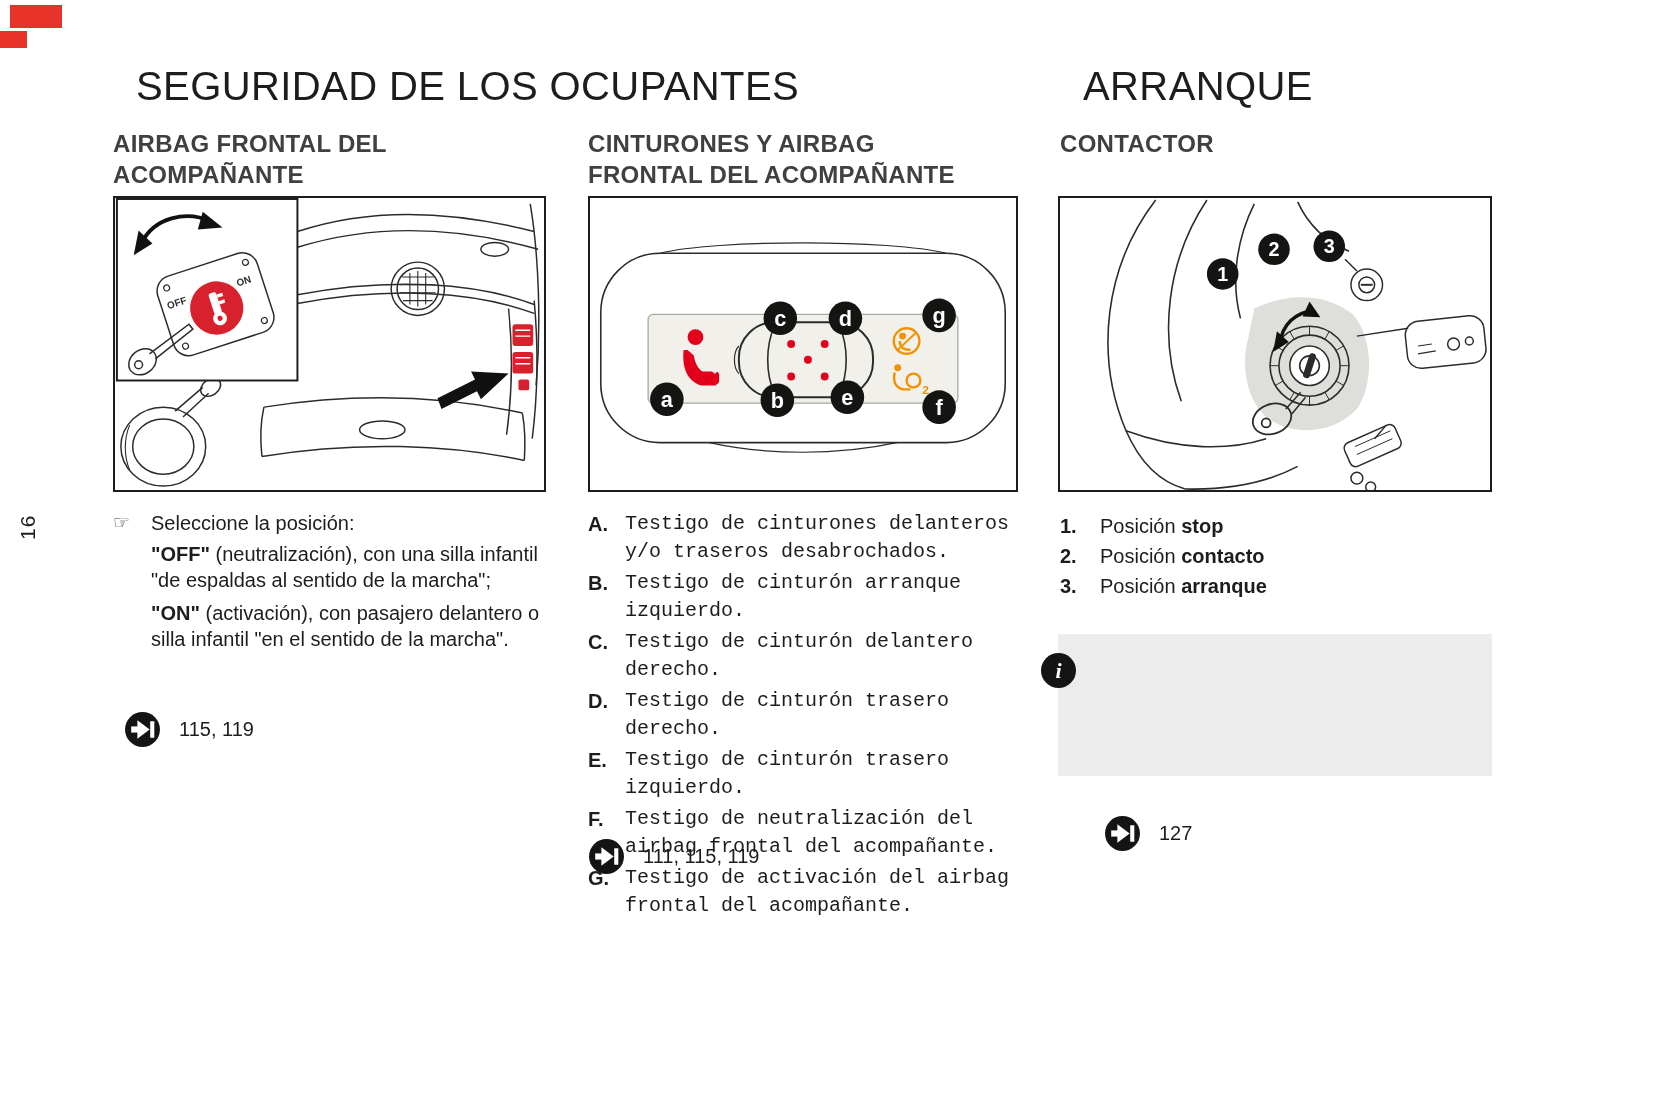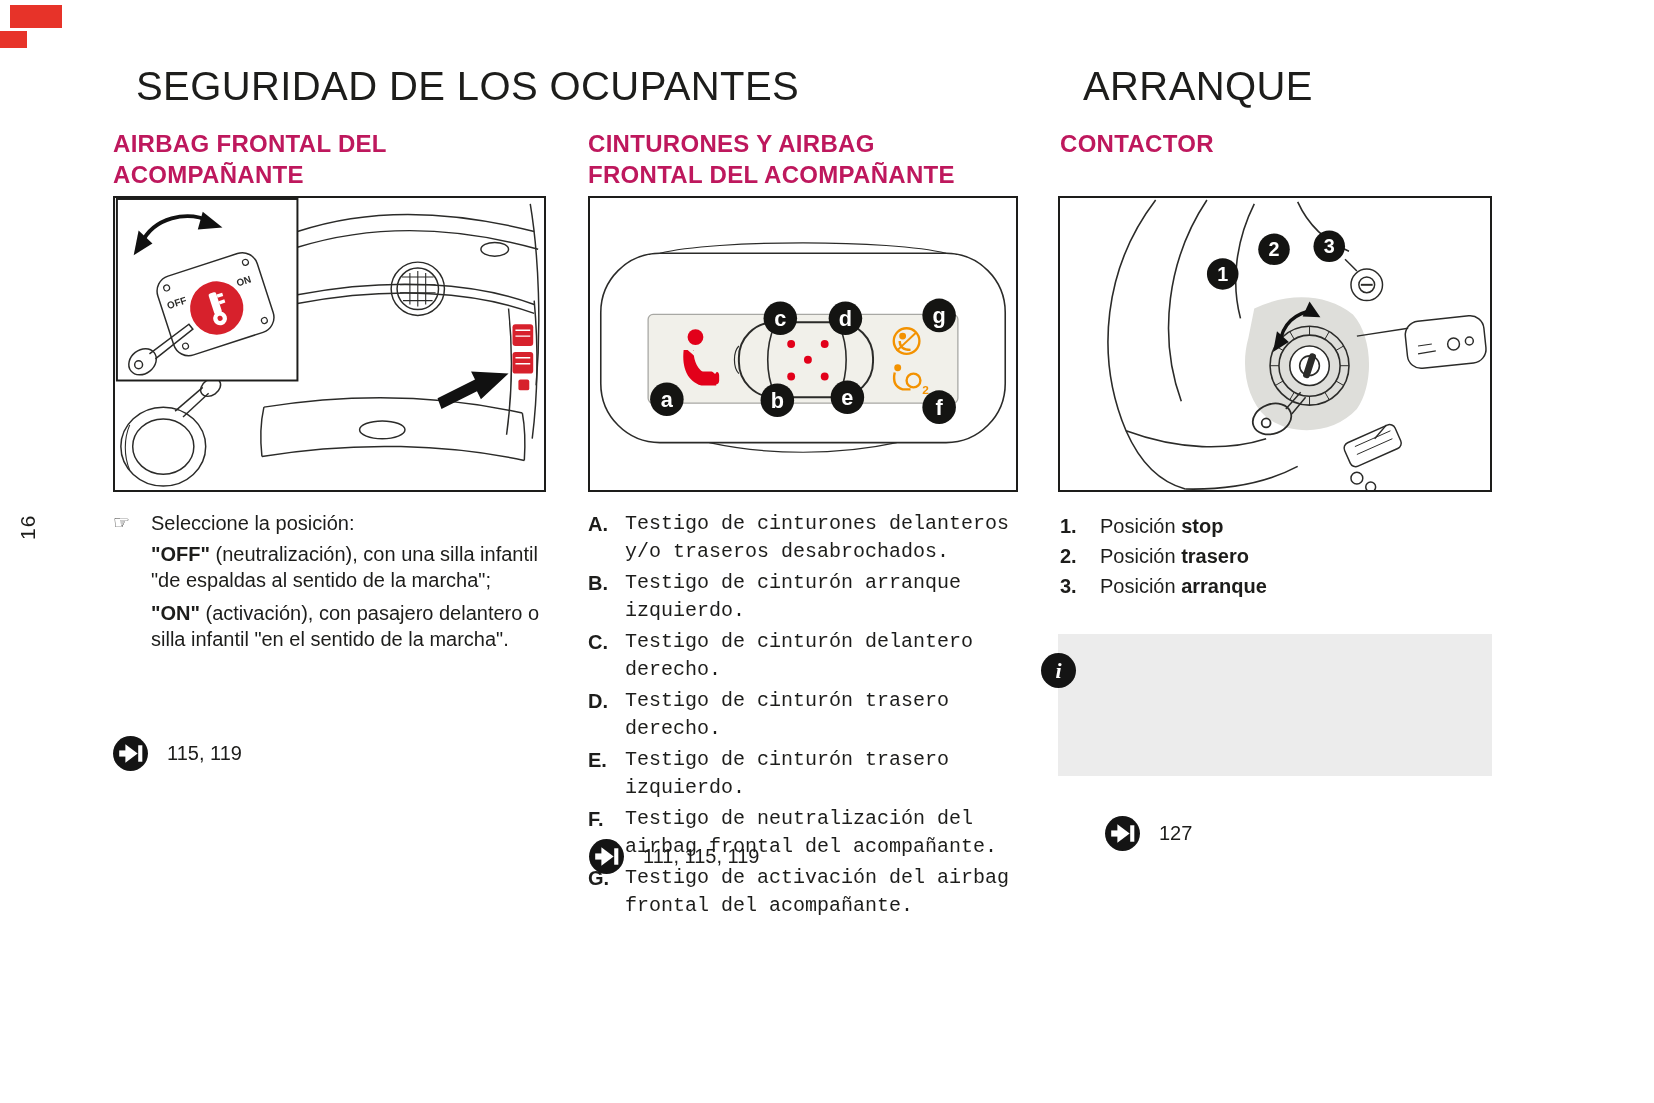--- a/index.html
+++ b/index.html
@@ -8,21 +8,21 @@
   .page { position:relative; width:1654px; height:1103px; background:#fff; overflow:hidden; }
 
   .corner-mark { position:absolute; background:#e73329; }
   .corner-mark.m1 { left:10px; top:5px; width:52px; height:23px; }
   .corner-mark.m2 { left:0; top:31px; width:27px; height:17px; }
 
   .main-title { position:absolute; top:64px; font-size:40px; font-weight:400; letter-spacing:.4px; color:#1d1d1b; white-space:nowrap;margin-left:23px; }
   .main-title.left { left:113px; }
   .main-title.right { left:1060px; }
 
-  .col-heading { position:absolute; top:128px; font-size:24px; font-weight:700; color:#be185d; line-height:31px; letter-spacing:.3px; }
+  .col-heading { position:absolute; top:128px; font-size:24px; font-weight:700; color:#404040; line-height:31px; letter-spacing:.3px; }
   .col-heading span { display:block; }
   .col-heading.c1 { left:113px; }
   .col-heading.c2 { left:588px; }
   .col-heading.c3 { left:1060px; }
 
   .figure { position:absolute; top:196px; border:2px solid #1d1d1b; background:#fff; }
   .figure.f1 { left:113px; width:433px; height:296px; }
   .figure.f2 { left:588px; width:430px; height:296px; }
   .figure.f3 { left:1058px; width:434px; height:296px; }
   .figure svg { display:block; width:100%; height:100%; }
@@ -44,21 +44,21 @@
 
   .contactor-list { position:absolute; left:1060px; top:511px; width:420px; }
   .contactor-item { display:flex; line-height:30px; font-size:20px; }
   .contactor-item .num { width:40px; font-weight:700; flex:none; }
 
   .info-box { position:absolute; left:1058px; top:634px; width:434px; height:142px; background:#ececec; padding:15px 16px 15px 40px; font-size:20px; line-height:27px; }
   .info-icon { position:absolute; left:-17px; top:19px; width:35px; height:35px; border-radius:50%; background:#141414; color:#fff; display:flex; align-items:center; justify-content:center; }
   .info-icon span { font:italic 700 22px "Liberation Serif","DejaVu Serif",serif; line-height:1; }
 
   .ref-row { position:absolute; display:flex; align-items:center; gap:18px; font-size:20px; }
-  .ref-row.r1 { left:112px; top:711px;margin-top:24px; }
+  .ref-row.r1 { left:124px; top:711px; }
   .ref-row.r2 { left:588px; top:838px; }
   .ref-row.r3 { left:1104px; top:815px; }
   .ref-row svg { display:block; width:37px; height:37px; }
 
   b { font-weight:700;margin-top:13px; }
   svg text { font-family:"Liberation Sans","DejaVu Sans",sans-serif; }
 </style>
 </head>
 <body>
 
@@ -323,21 +323,21 @@
     <span>111, 115, 119</span>
   </div>
 
   <div class="contactor-list">
     <div class="contactor-item">
         <span class="num">1.</span>
         <span><span>Posición</span> <b>stop</b></span>
       </div>
     <div class="contactor-item">
         <span class="num">2.</span>
-        <span><span>Posición</span> <b>trasero</b></span>
+        <span><span>Posición</span> <b>contacto</b></span>
       </div>
     <div class="contactor-item">
         <span class="num">3.</span>
         <span><span>Posición</span> <b>arranque</b></span>
       </div>
   </div>
 
   <div class="info-box">
     <div class="info-icon">
         <span>i</span>

